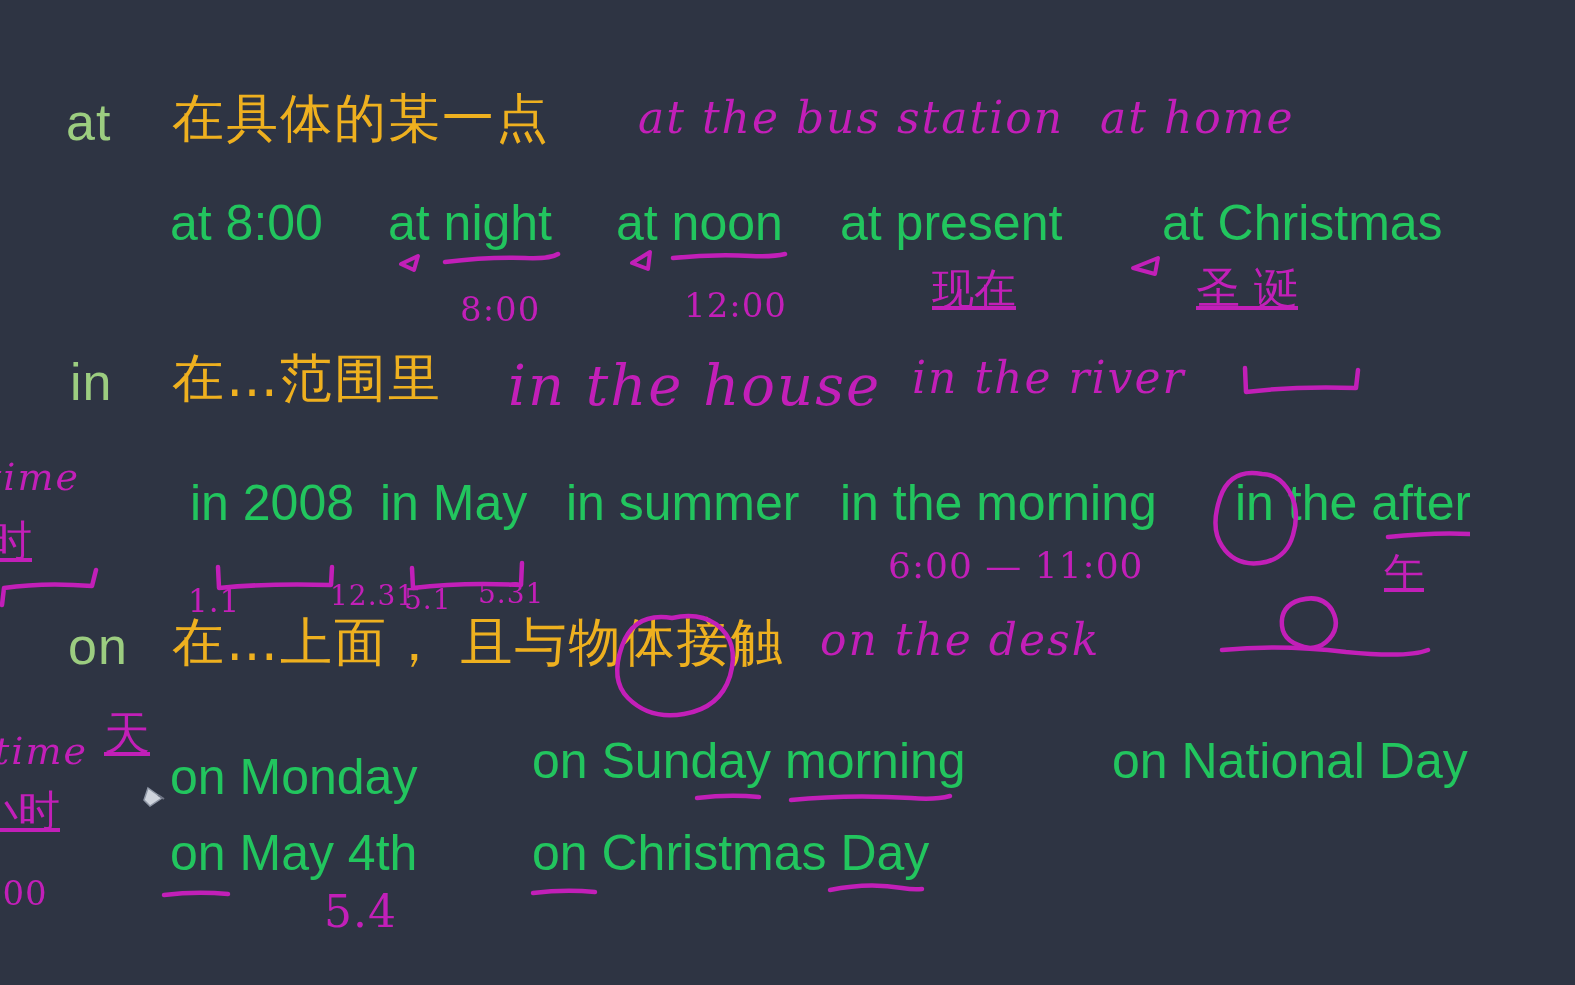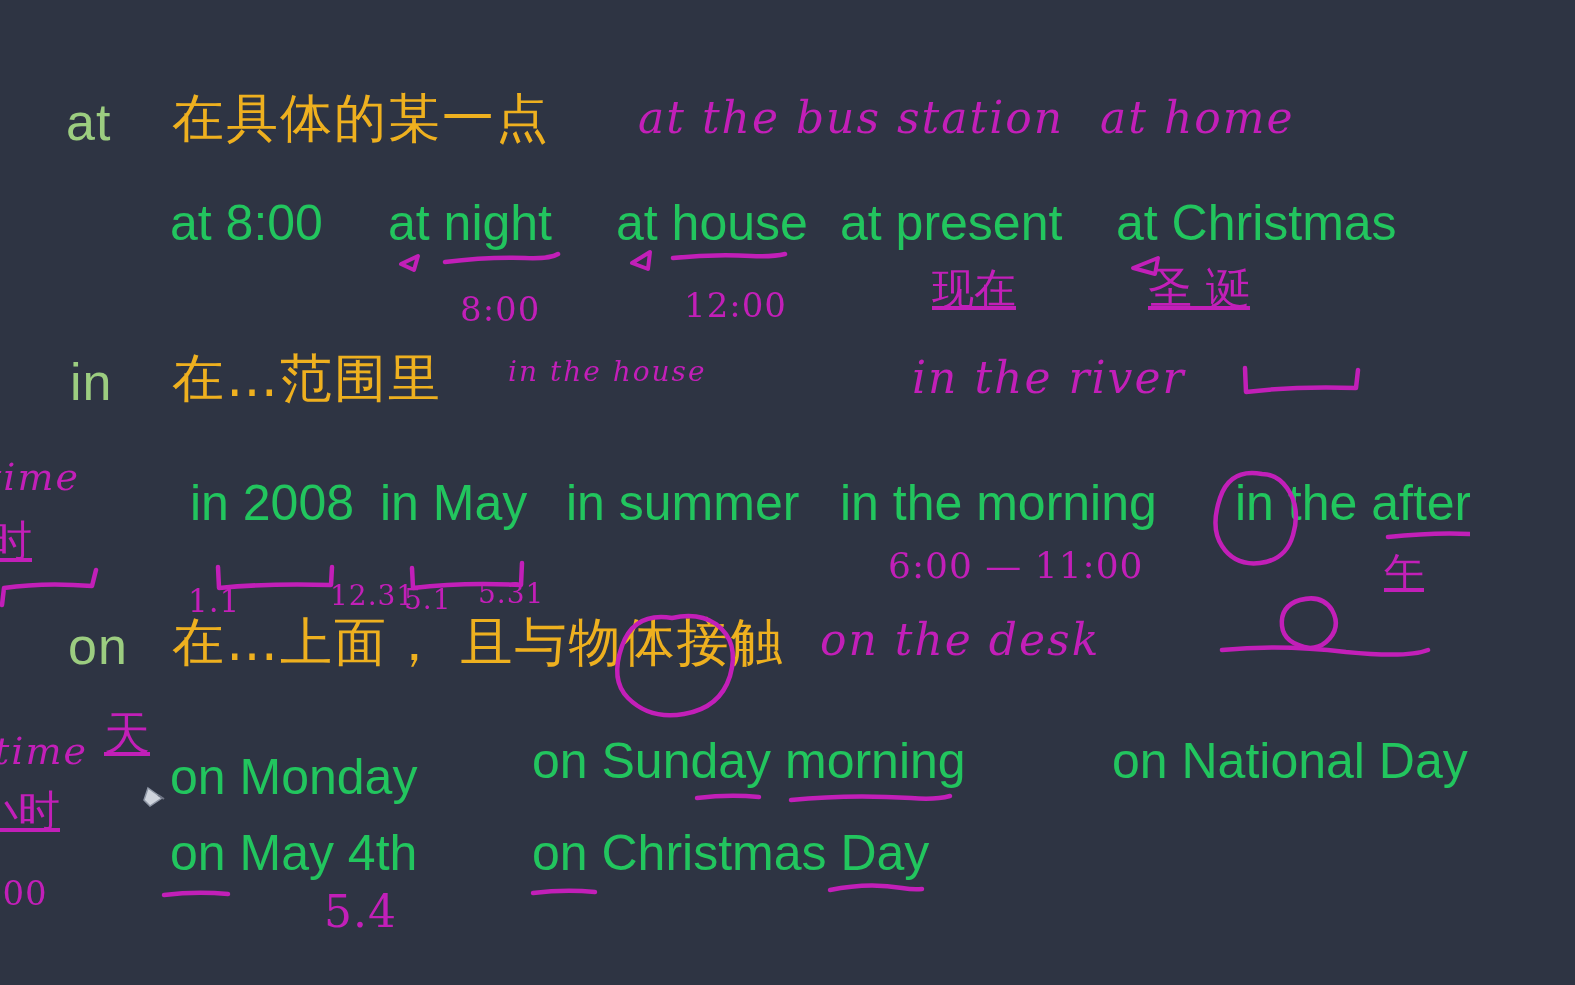--- a/index.html
+++ b/index.html
@@ -63,33 +63,33 @@
 <div id="stage">
 
   <div class="prep" style="left:66px;top:96px;">at</div>
   <div class="cn" style="left:172px;top:92px;">在具体的某一点</div>
 
   <div class="ink ink-en" style="left:638px;top:96px;font-size:44px;text-align:center;">at the bus station</div>
   <div class="ink ink-en" style="left:1100px;top:96px;font-size:44px;">at home</div>
 
   <div class="ex" style="left:170px;top:198px;">at 8:00</div>
   <div class="ex" style="left:388px;top:198px;">at night</div>
-  <div class="ex" style="left:616px;top:198px;">at house</div>
+  <div class="ex" style="left:616px;top:198px;">at noon</div>
   <div class="ex" style="left:840px;top:198px;">at present</div>
-  <div class="ex" style="left:1116px;top:198px;">at Christmas</div>
+  <div class="ex" style="left:1162px;top:198px;">at Christmas</div>
 
   <div class="ink ink-num" style="left:460px;top:292px;font-size:34px;">8:00</div>
   <div class="ink ink-num" style="left:684px;top:288px;font-size:34px;">12:00</div>
   <div class="ink ink-cn" style="left:932px;top:268px;font-size:42px;">现在</div>
-  <div class="ink ink-cn" style="left:1148px;top:266px;font-size:44px;">圣 诞</div>
+  <div class="ink ink-cn" style="left:1196px;top:266px;font-size:44px;">圣 诞</div>
 
   <div class="prep" style="left:70px;top:356px;">in</div>
   <div class="cn" style="left:172px;top:352px;">在…范围里</div>
 
-  <div class="ink ink-en" style="left:508px;top:358px;font-size:28px;">in the  house</div>
+  <div class="ink ink-en" style="left:508px;top:358px;font-size:56px;">in the  house</div>
   <div class="ink ink-en" style="left:912px;top:356px;font-size:44px;">in the river</div>
 
   <div class="ex" style="left:170px;top:478px;margin-left:20px;">in 2008</div>
   <div class="ex" style="left:380px;top:478px;">in May</div>
   <div class="ex" style="left:566px;top:478px;">in summer</div>
   <div class="ex" style="left:840px;top:478px;">in  the morning</div>
   <div class="ex" style="left:1235px;top:478px;">in the afternoon</div>
 
   <div class="ink ink-num" style="left:188px;top:586px;font-size:31px;">1.1</div>
   <div class="ink ink-num" style="left:330px;top:582px;font-size:28px;">12.31</div>

